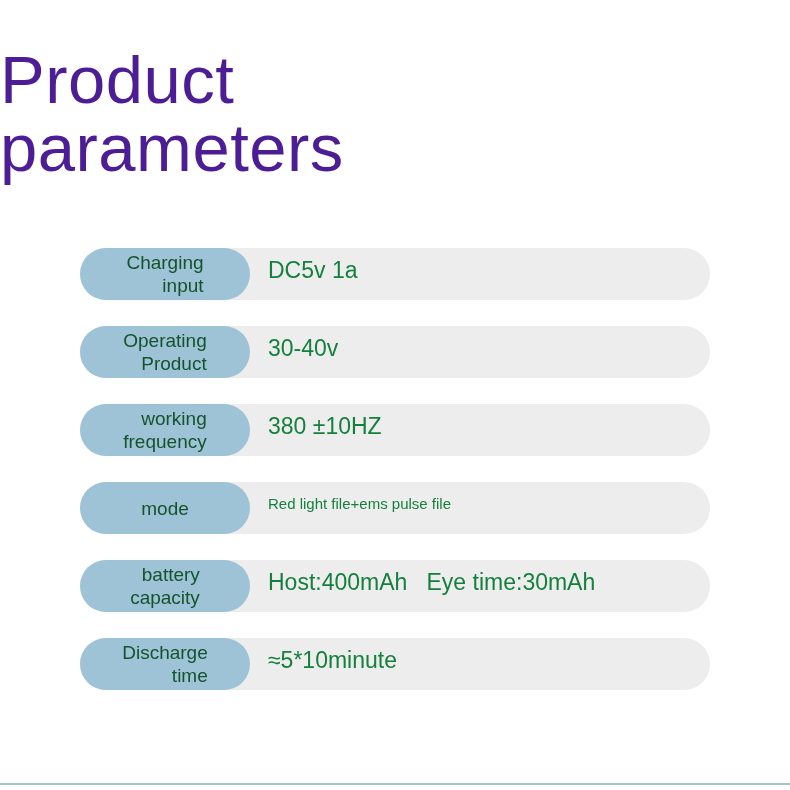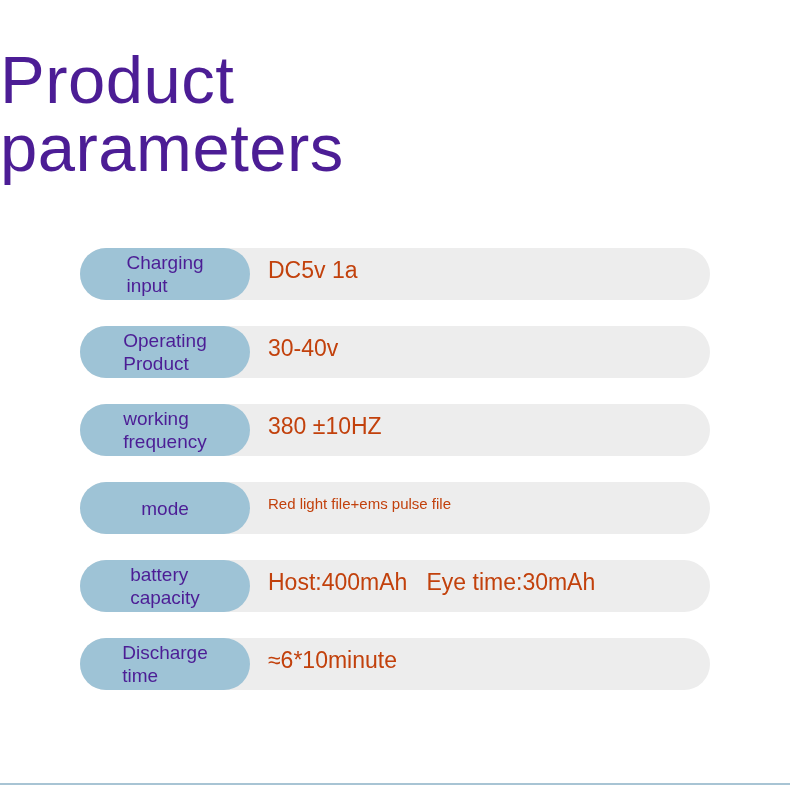--- a/index.html
+++ b/index.html
@@ -60,38 +60,38 @@
     position: absolute;
     left: 0;
     top: 0;
     width: 170px;
     height: 52px;
     background: #9ec3d6;
     border-radius: 26px;
     display: flex;
     align-items: center;
     justify-content: center;
-    text-align: left;
-    color: #4c1d95;
+    text-align: right;
+    color: #14532d;
     font-size: 19px;
     line-height: 23px;
     white-space: pre-line;
     box-sizing: border-box;
     padding: 0 6px;
   }
 
   .spec-value {
     position: absolute;
     left: 188px;
     top: 0;
     height: 44px;
     right: 14px;
     display: flex;
     align-items: center;
-    color: #c2410c;
+    color: #15803d;
     font-size: 23px;
     line-height: 28px;
     white-space: pre;
     overflow: hidden;
   }
 
   
   .spec-row[data-row="mode"] .spec-value {
     font-size: 15px;
   }
@@ -141,20 +141,20 @@
 
     <div class="spec-row" data-row="battery-capacity">
       <div class="spec-label">battery
 capacity</div>
       <div class="spec-value">Host:400mAh   Eye time:30mAh</div>
     </div>
 
     <div class="spec-row" data-row="discharge-time">
       <div class="spec-label">Discharge
 time</div>
-      <div class="spec-value">≈6*10minute</div>
+      <div class="spec-value">≈5*10minute</div>
     </div>
 
   </div>
 
   <div class="bottom-rule"></div>
 
 </div>
 
 </body></html>

